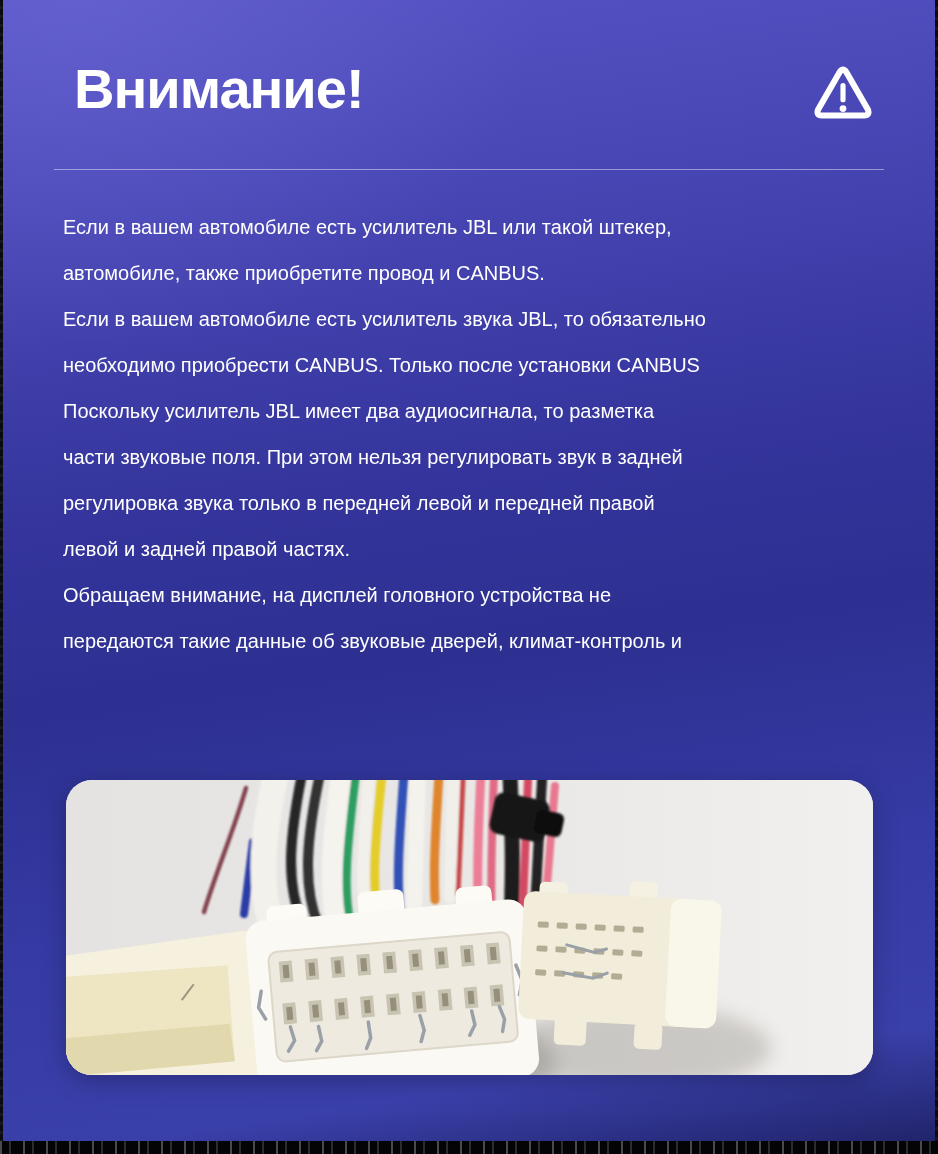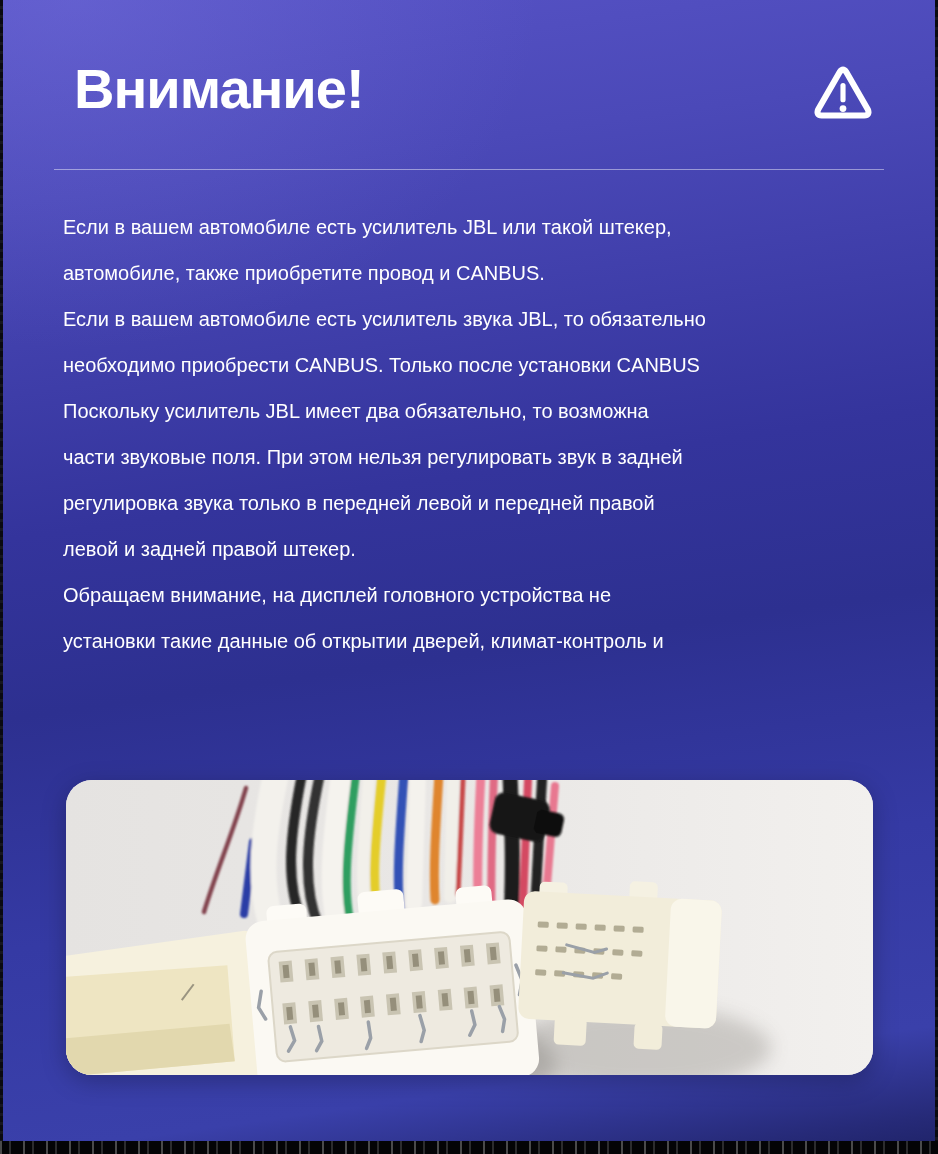--- a/index.html
+++ b/index.html
@@ -68,26 +68,26 @@
     </svg>
   </div>
 
   <div class="divider"></div>
 
   <div class="body-text">
     <div class="line">Если в вашем автомобиле есть усилитель JBL или такой штекер,</div>
     <div class="line">автомобиле, также приобретите провод и CANBUS.</div>
     <div class="line">Если в вашем автомобиле есть усилитель звука JBL, то обязательно</div>
     <div class="line">необходимо приобрести CANBUS. Только после установки CANBUS</div>
-    <div class="line">Поскольку усилитель JBL имеет два обязательно, то возможна</div>
+    <div class="line">Поскольку усилитель JBL имеет два аудиосигнала, то разметка</div>
     <div class="line">части звуковые поля. При этом нельзя регулировать звук в задней</div>
     <div class="line">регулировка звука только в передней левой и передней правой</div>
-    <div class="line">левой и задней правой штекер.</div>
+    <div class="line">левой и задней правой частях.</div>
     <div class="line">Обращаем внимание, на дисплей головного устройства не</div>
-    <div class="line">установки такие данные об открытии дверей, климат-контроль и</div>
+    <div class="line">передаются такие данные об звуковые дверей, климат-контроль и</div>
   </div>
 
   <div class="photo-card">
     <svg viewBox="0 0 807 295" preserveAspectRatio="none">
       <defs>
         <linearGradient id="bgGrad" x1="0" y1="0" x2="1" y2="0">
           <stop offset="0" stop-color="#e5e3e1"></stop>
           <stop offset="0.55" stop-color="#eae8e6"></stop>
           <stop offset="1" stop-color="#f2f0ee"></stop>
         </linearGradient>

